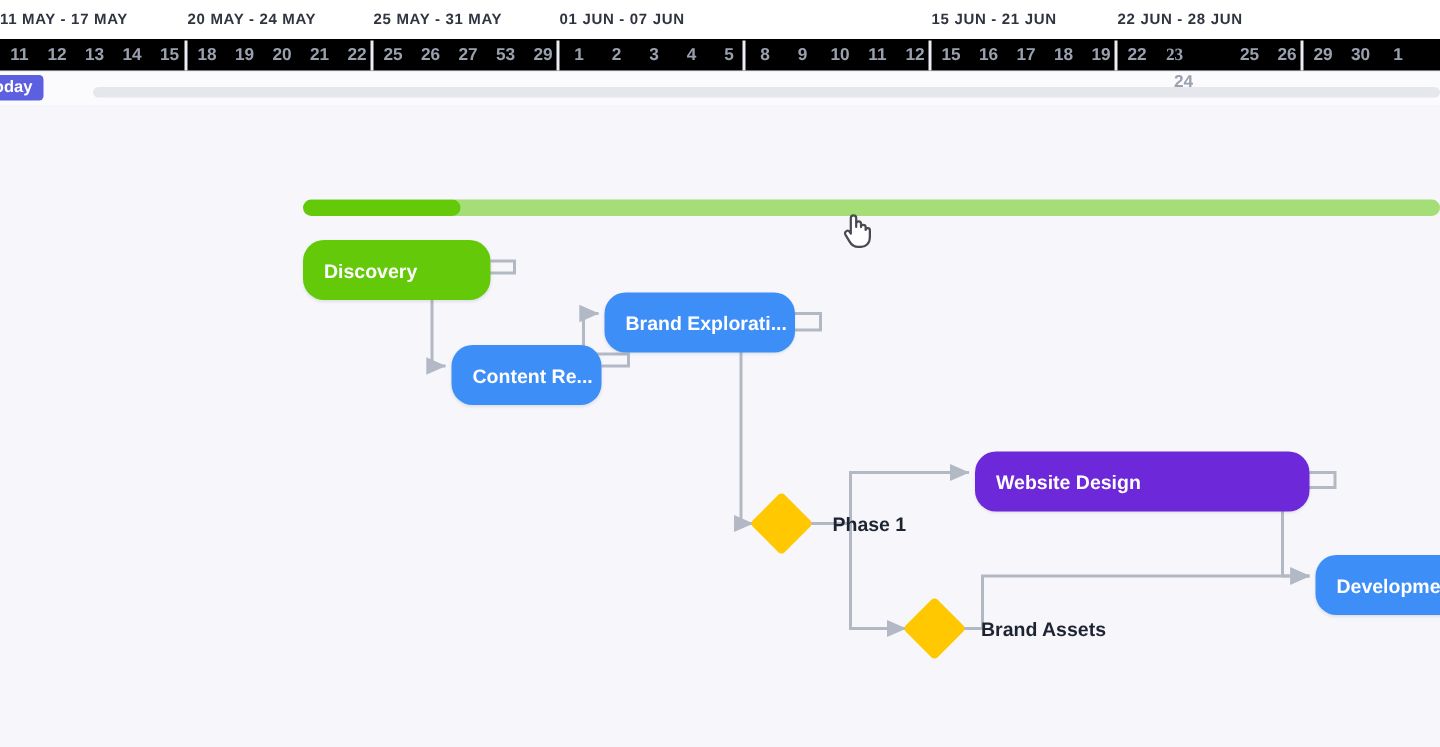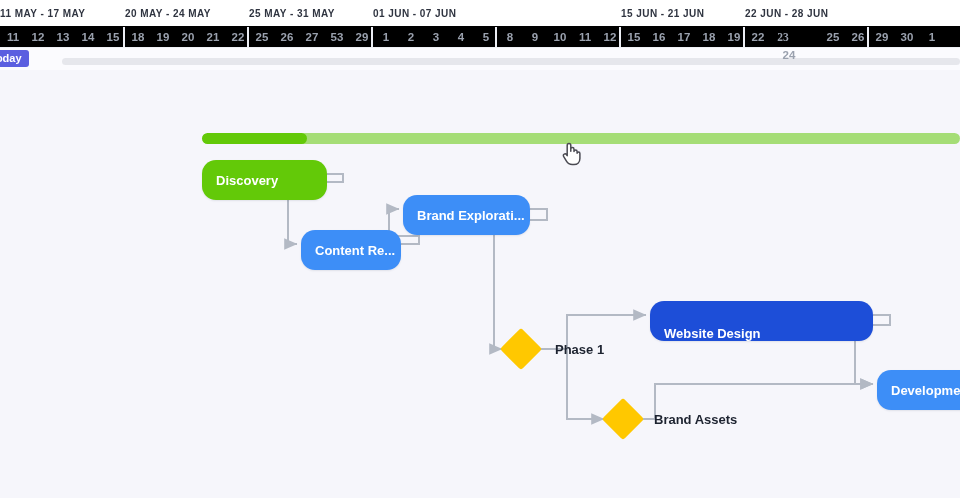--- a/index.html
+++ b/index.html
@@ -291,21 +291,21 @@
     <div id="bars-layer">
         <div class="bar bar-green" style="left: 202px; top: 90px; width: 125px; background: rgb(99, 201, 8);">
           <span>Discovery</span>
         </div>
         <div class="bar bar-blue" style="left: 403px; top: 125px; width: 127px; background: rgb(61, 142, 247);">
           <span>Brand Explorati...</span>
         </div>
         <div class="bar bar-blue" style="left: 301px; top: 160px; width: 100px; background: rgb(61, 142, 247);">
           <span>Content Re...</span>
         </div>
-        <div class="bar bar-blue" style="left: 650px; top: 231px; width: 223px; background: #1d4ed8; align-items: flex-end;">
+        <div class="bar bar-blue" style="left: 650px; top: 231px; width: 223px; background: #6d28d9;">
           <span>Website Design</span>
         </div>
         <div class="bar bar-blue" style="left: 877px; top: 300px; width: 110px; background: rgb(61, 142, 247);">
           <span>Development</span>
         </div>
       </div>
 
     <div id="milestones-layer">
         <div class="milestone" style="left: 506px; top: 264px; background: rgb(255, 200, 0);"></div>
         <div class="milestone-label" style="left: 555px; top: 272px;">Phase 1</div>

